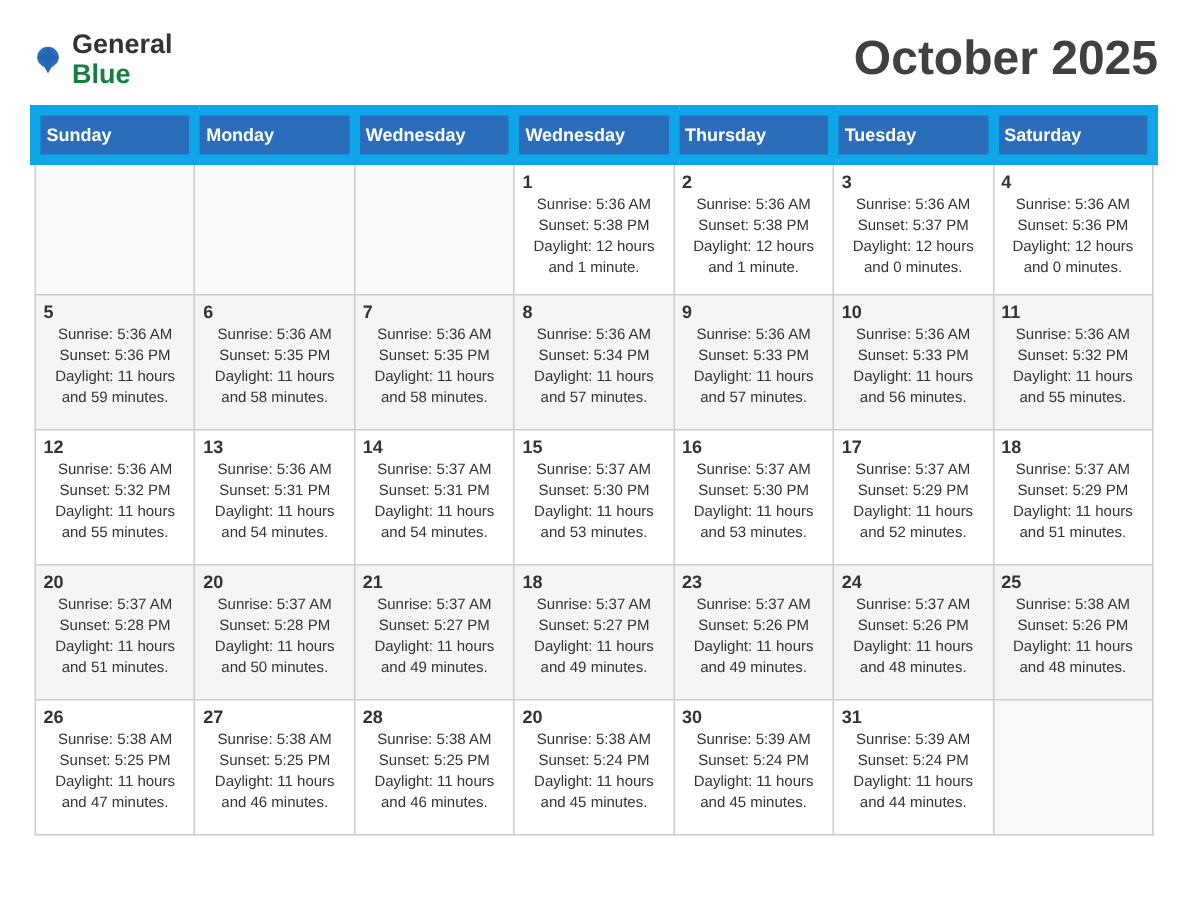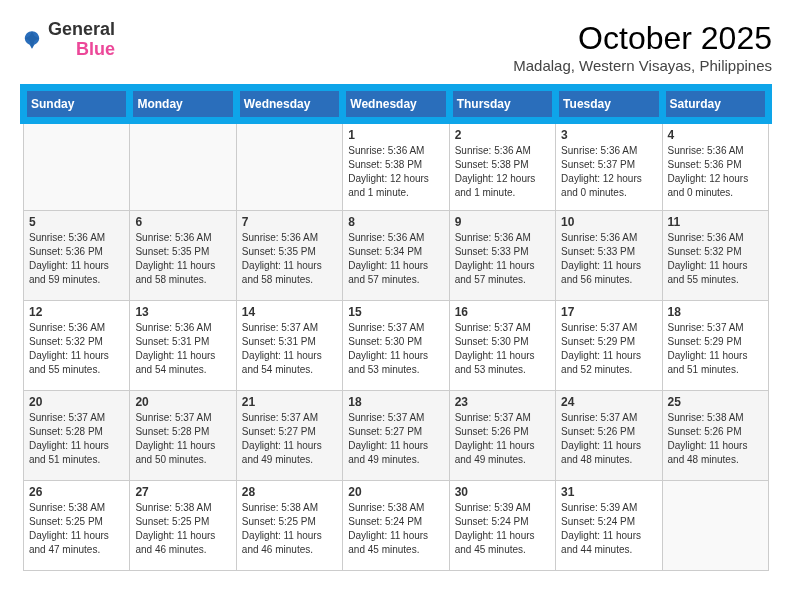--- a/index.html
+++ b/index.html
@@ -20,32 +20,32 @@
       display: flex;
       align-items: center;
       gap: 4px;
     }
     .logo-text {
       font-size: 18px;
       font-weight: bold;
       line-height: 1.1;
     }
     .logo-general { color: #333; margin-top: 22px; }
-    .logo-blue { color: #ec4899; margin-left: 28px; }
+    .logo-blue { color: #15803d; }
     .logo-icon {
       width: 24px;
       height: 24px;
     }
     .title-block {
       text-align: right;
     }
     .month-title {
       font-size: 32px;
-      font-weight: normal;
-      color: #000000;
+      font-weight: bold;
+      color: #404040;
     }
     .location {
       font-size: 15px;
       color: #444;
     }
     table {
       width: 100%;
       border-collapse: collapse;
       table-layout: fixed;
     }
@@ -72,20 +72,21 @@
     }
     .day-number {
       font-weight: bold;
       font-size: 12px;
       margin-bottom: 2px;
     }
     .day-info {
       font-size: 10px;
       line-height: 1.4;
       color: #333;
+      text-align: center;
     }
     td.empty {
       background: #f9f9f9;
     }
   </style>
 </head>
 <body>
 
 <div class="header">
   <div class="logo">
@@ -93,21 +94,20 @@
       <path d="M15 4 C10 4 6 8 6 13 C6 16 8 19 12 21 L15 26 L18 21 C22 19 24 16 24 13 C24 8 20 4 15 4Z" fill="#2a6ebb"></path>
       <path d="M15 4 L18 10 L24 13 L18 16 L15 26 L12 16 L6 13 L12 10 Z" fill="#1a5aa0" opacity="0.5"></path>
     </svg>
     <div class="logo-text">
       <span class="logo-general">General</span><br>
       <span class="logo-blue">Blue</span>
     </div>
   </div>
   <div class="title-block">
     <div class="month-title">October 2025</div>
-    <div class="location">Madalag, Western Visayas, Philippines</div>
   </div>
 </div>
 
 <table>
   <thead>
     <tr>
     <th>Sunday</th>
         <th>Monday</th>
         <th>Wednesday</th>
         <th>Wednesday</th>

